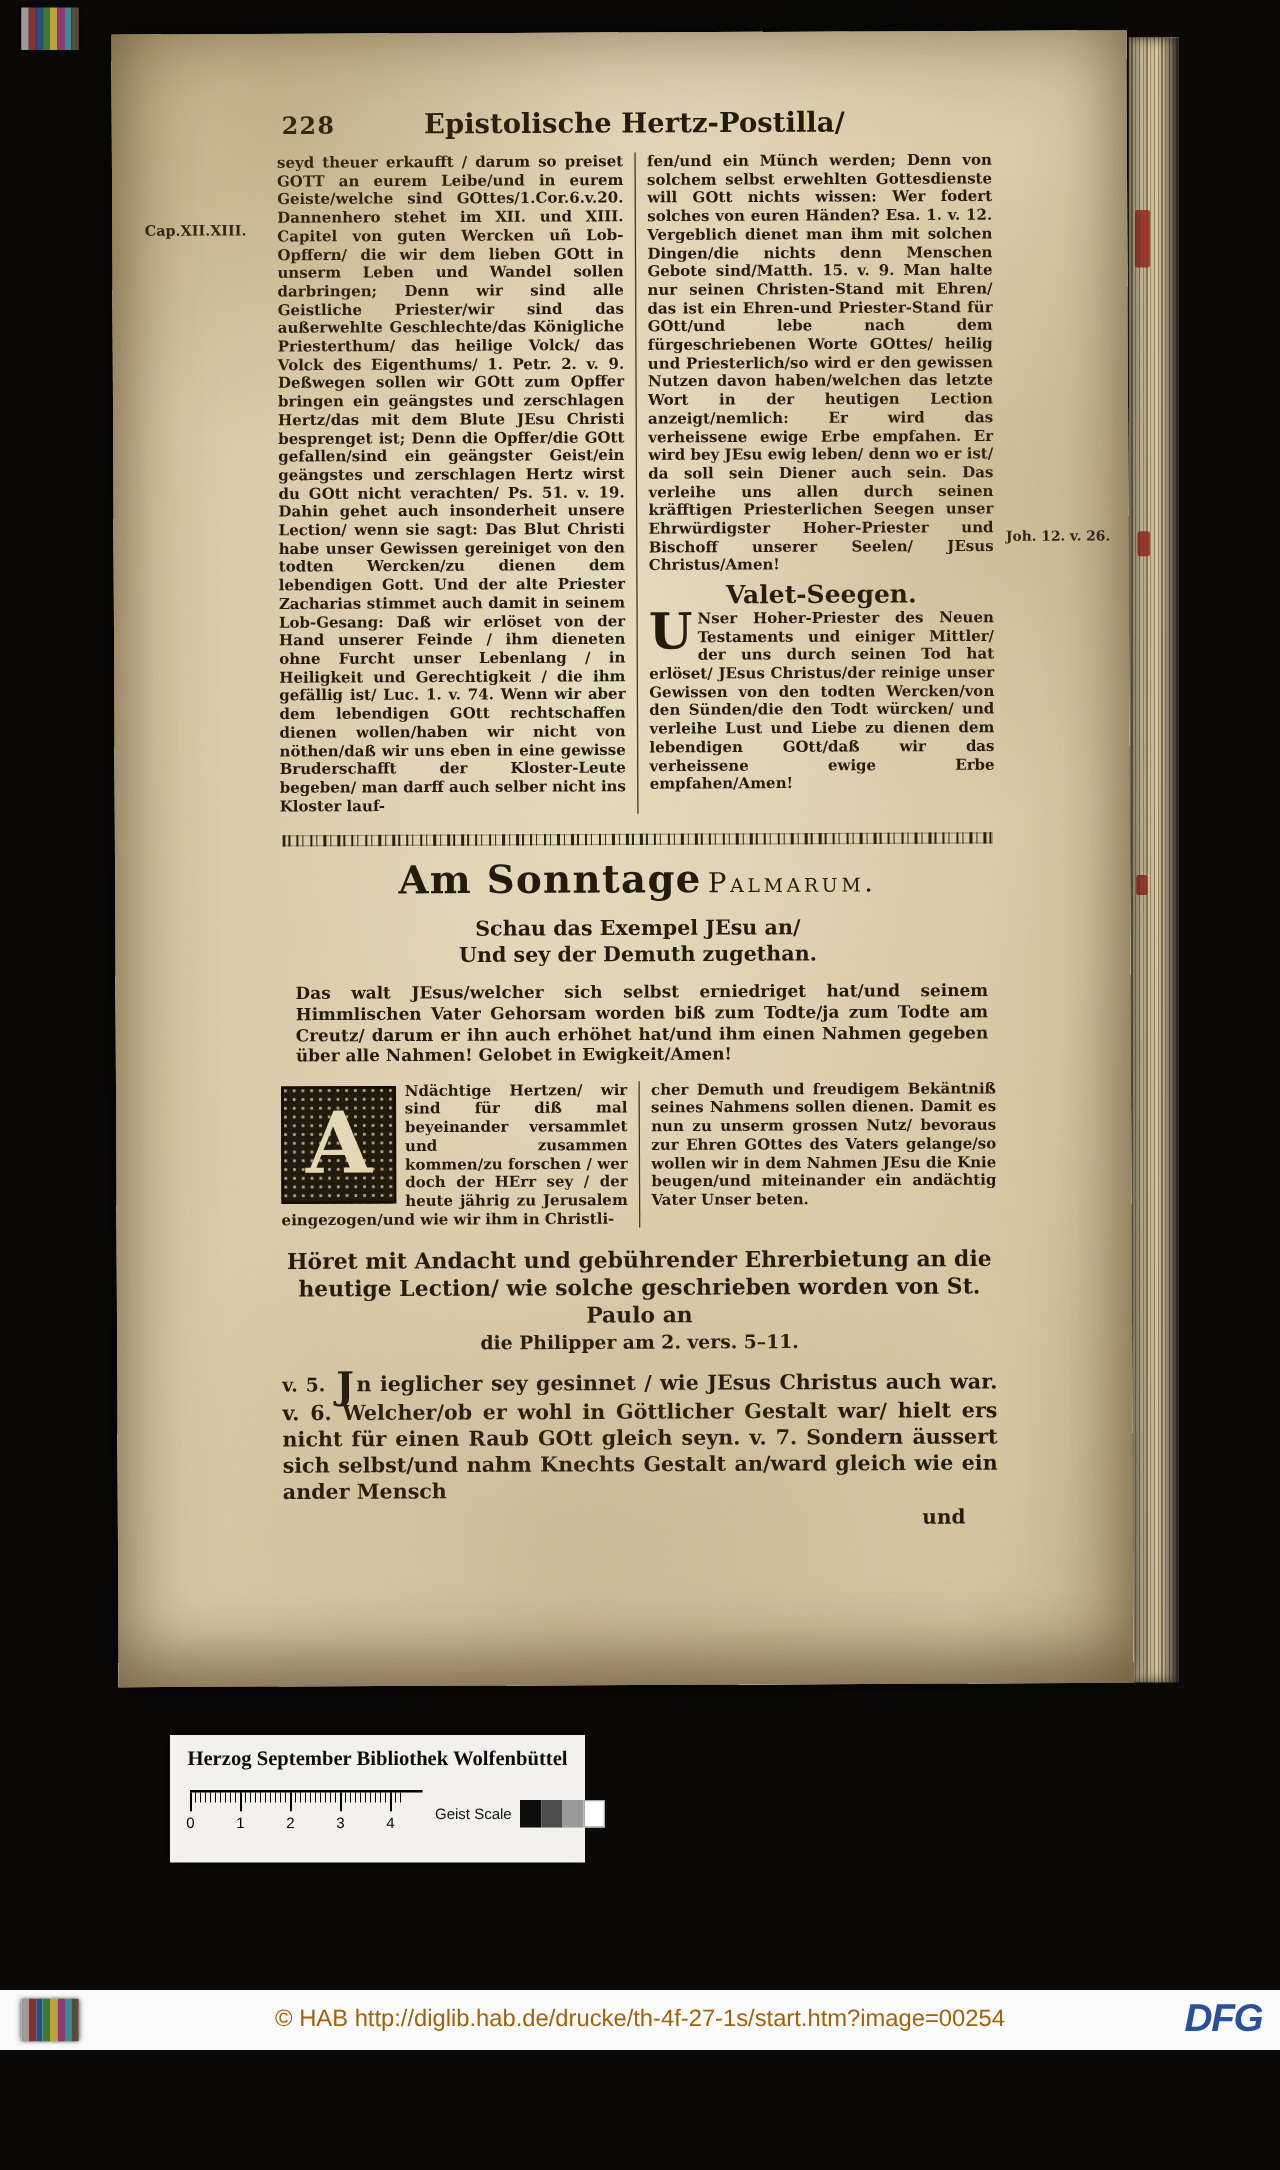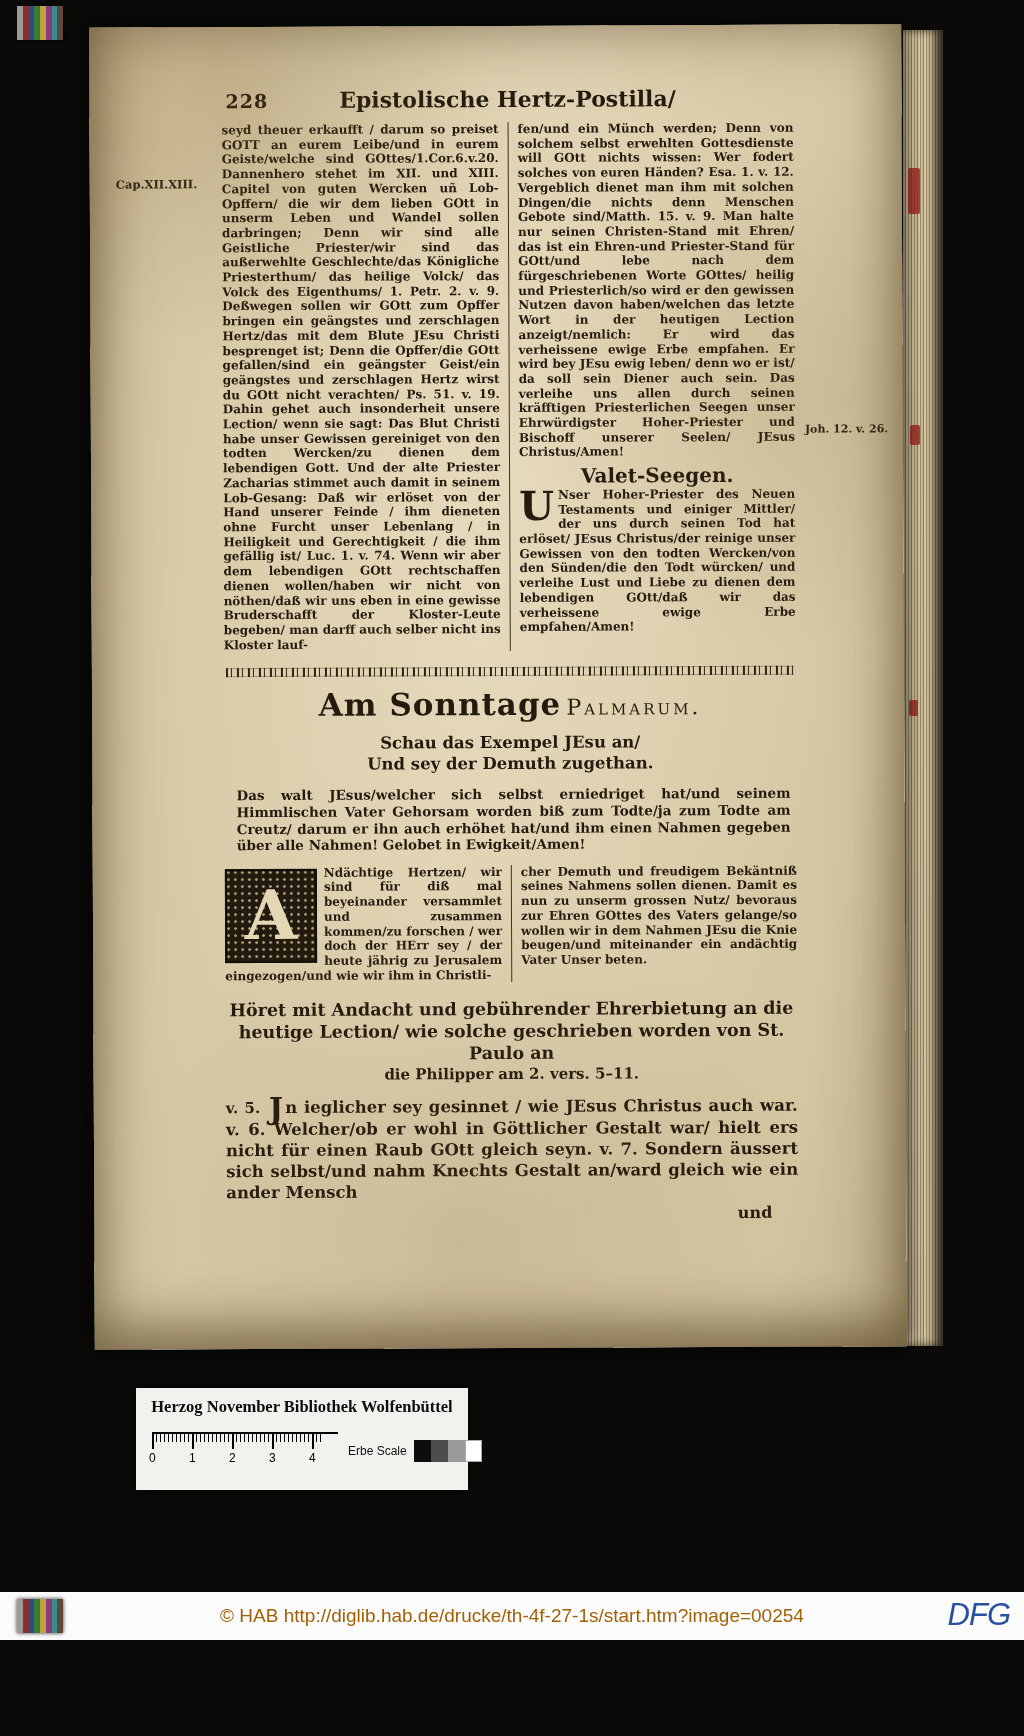--- a/index.html
+++ b/index.html
@@ -107,21 +107,21 @@
   .gs-patches { display:flex; }
   .gs-patches div { width:17px; height:22px; }
   .gsp1{background:#0d0d0d}.gsp2{background:#4d4d4d}.gsp3{background:#9a9a9a}
   .gsp4{background:#ffffff; border:1px solid #aaa;}
 
   
   .footer-bar { position:absolute; left:0; top:1592px; width:1024px; height:48px; background:#fbfbfb;
     display:flex; align-items:center; justify-content:center; }
   .footer-text { font-family:"Liberation Sans",sans-serif; font-size:19px; color:#a16207; }
   .dfg-logo { position:absolute; right:14px; top:5px; font-family:"Liberation Sans",sans-serif;
-    font-weight:normal; font-style:italic; font-size:31px; color:#27509e; letter-spacing:-1px; }
+    font-weight:bold; font-style:italic; font-size:31px; color:#27509e; letter-spacing:-1px; }
 </style>
 </head>
 <body>
 
 <div class="screen">
 
   <div class="color-strip strip-top">
     <span class="cb1"></span>
       <span class="cb2"></span>
       <span class="cb3"></span>
@@ -196,33 +196,33 @@
         <span class="vlabel">v. 5.</span>
         <span class="vinitial">J</span><span>n ieglicher sey gesinnet / wie JEsus Christus auch war. v. 6. Welcher/ob er wohl in Göttlicher Gestalt war/ hielt ers nicht für einen Raub GOtt gleich seyn. v. 7. Sondern äussert sich selbst/und nahm Knechts Gestalt an/ward gleich wie ein ander Mensch</span>
       </p>
 
       <div class="catchword">und</div>
 
     </div>
   </div>
 
   <div class="cal-card">
-    <div class="cal-title">Herzog November Bibliothek Wolfenbüttel</div>
+    <div class="cal-title">Herzog September Bibliothek Wolfenbüttel</div>
     <div class="ruler">
       <div class="ruler-band"></div>
       <div class="ruler-labels">
         <span>0</span>
         <span>1</span>
         <span>2</span>
         <span>3</span>
         <span>4</span>
       </div>
     </div>
     <div class="grayscale">
-      <span class="gs-label">Erbe Scale</span>
+      <span class="gs-label">Geist Scale</span>
       <div class="gs-patches">
         <div class="gsp1"></div>
         <div class="gsp2"></div>
         <div class="gsp3"></div>
         <div class="gsp4"></div>
       </div>
     </div>
   </div>
 
   <div class="footer-bar">

